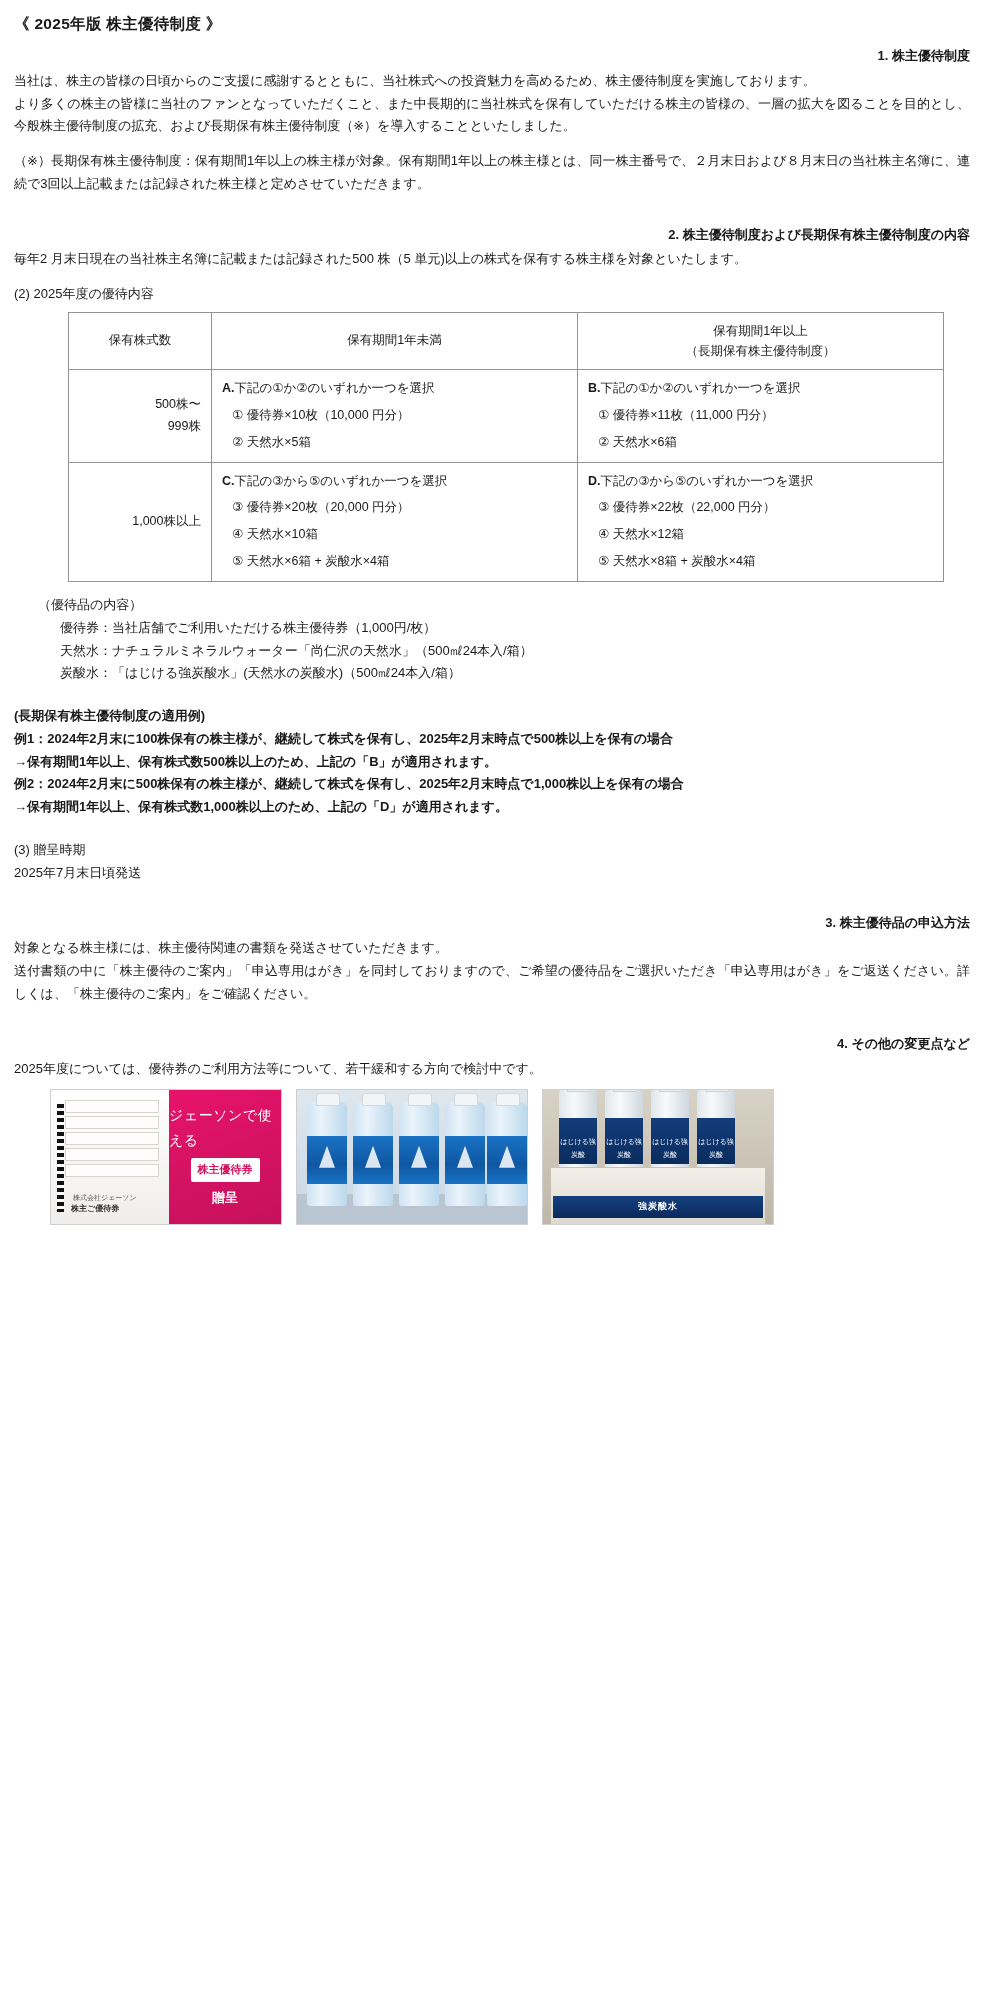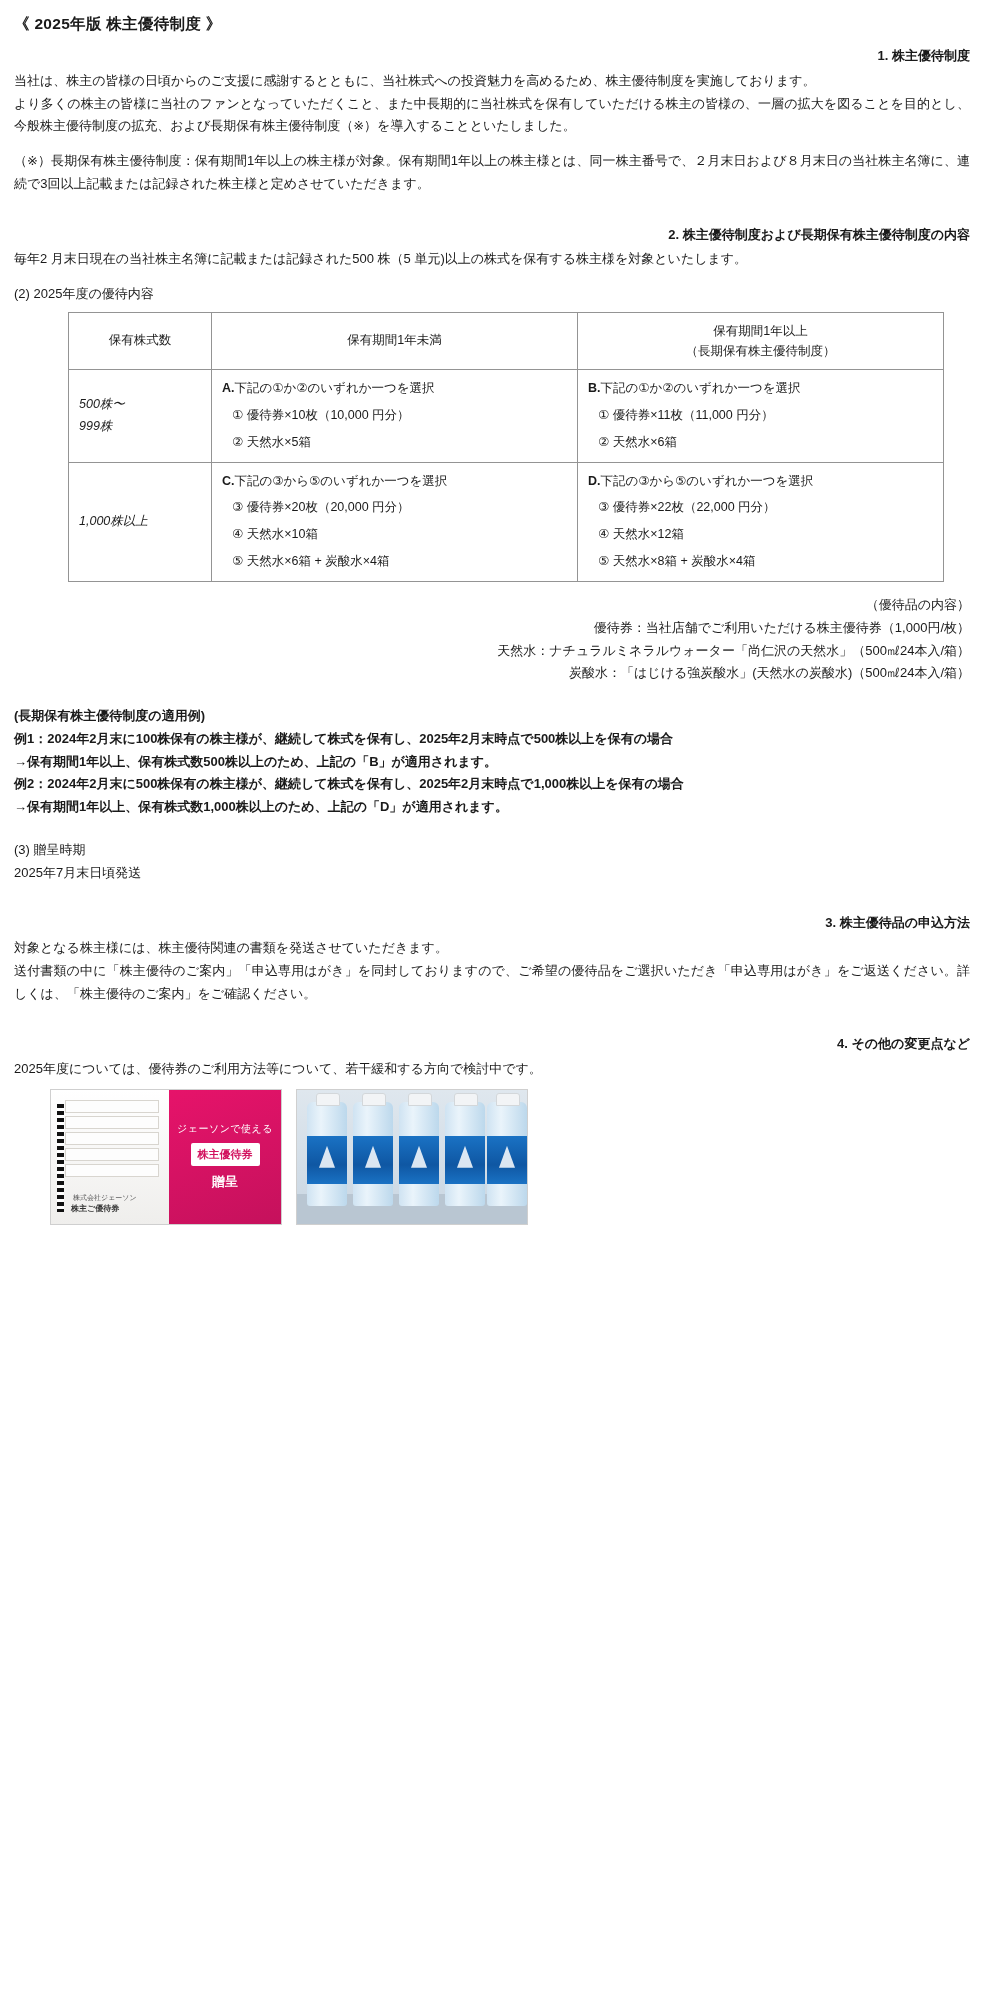--- a/index.html
+++ b/index.html
@@ -56,28 +56,28 @@
     padding: 8px 10px;
     vertical-align: middle;
     font-weight: normal;
     font-size: 12.5px;
   }
   table.benefit th {
     text-align: center;
     font-weight: normal;
   }
   .col-shares { width: 122px; }
-  .cell-center { text-align: left; font-style: italic; }
+  .cell-center { text-align: right; }
   .cell-head-center { text-align: center; line-height: 1.6; }
   .opt-title { font-size: 12.5px; margin: 0 0 4px 0; }
   .opt-title b { font-weight: bold; }
   .opt-line { font-size: 12.5px; margin: 5px 0 0 10px; }
   td.pad-cell { padding: 10px 14px; }
 
-  .note-block { margin-left: 68px; text-align: right; }
+  .note-block { margin-left: 24px; }
   .note-line { margin: 0; }
   .note-sub { margin-left: 22px; }
 
   .apply-head { font-weight: bold; margin-left: 44px; }
   .apply-ex { font-weight: bold; margin-left: 58px; }
   .apply-arrow { font-weight: bold; margin-left: 76px; }
 
   table.changes {
     border-collapse: collapse;
     margin-left: 56px;
@@ -127,21 +127,21 @@
     background: repeating-linear-gradient(180deg,#111 0 4px,#fff 4px 7px);
   }
   .ph1 .right {
     flex: 1; height: 100%;
     background: linear-gradient(160deg,#e6136a 0%,#c5115c 100%);
     color: #fff;
     display: flex; flex-direction: column;
     align-items: center; justify-content: center;
     gap: 5px;
   }
-  .ph1 .r-top { font-size: 10px; letter-spacing: .5px; }
+  .ph1 .r-top { font-size: 14px; letter-spacing: .5px; font-family: Liberation Mono, monospace; }
   .ph1 .r-mid {
     background: #fff; color: #d2135f; font-weight: bold;
     font-size: 11px; padding: 2px 7px; border-radius: 2px;
   }
   .ph1 .r-bot { font-size: 13px; font-weight: bold; }
   .ph1 .sm-label {
     position: absolute; bottom: 20px; left: 22px;
     font-size: 7px; color: #555;
   }
   .ph1 .sm-label2 {
@@ -350,16 +350,36 @@
       <div class="bottle" style="left:148px">
           <span class="cap"></span>
           <span class="label"></span>
         </div>
       <div class="bottle" style="left:190px">
           <span class="cap"></span>
           <span class="label"></span>
         </div>
     </div>
 
+    <div class="photo ph3">
+      <div class="bottle3" style="left:16px">
+          <span class="cap3"></span>
+          <span class="lab3">はじける強炭酸</span>
+        </div>
+      <div class="bottle3" style="left:62px">
+          <span class="cap3"></span>
+          <span class="lab3">はじける強炭酸</span>
+        </div>
+      <div class="bottle3" style="left:108px">
+          <span class="cap3"></span>
+          <span class="lab3">はじける強炭酸</span>
+        </div>
+      <div class="bottle3" style="left:154px">
+          <span class="cap3"></span>
+          <span class="lab3">はじける強炭酸</span>
+        </div>
+      <div class="box"></div>
+      <div class="strip">強炭酸水</div>
+    </div>
 
   </div>
 
 </div>
 
 </body></html>

